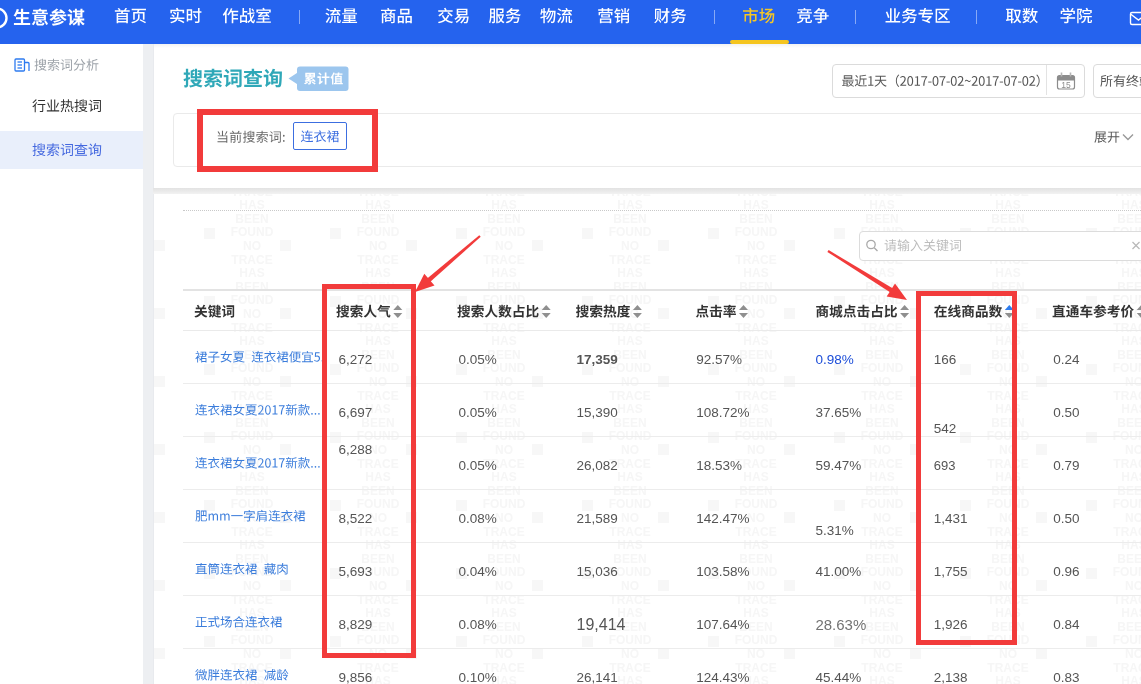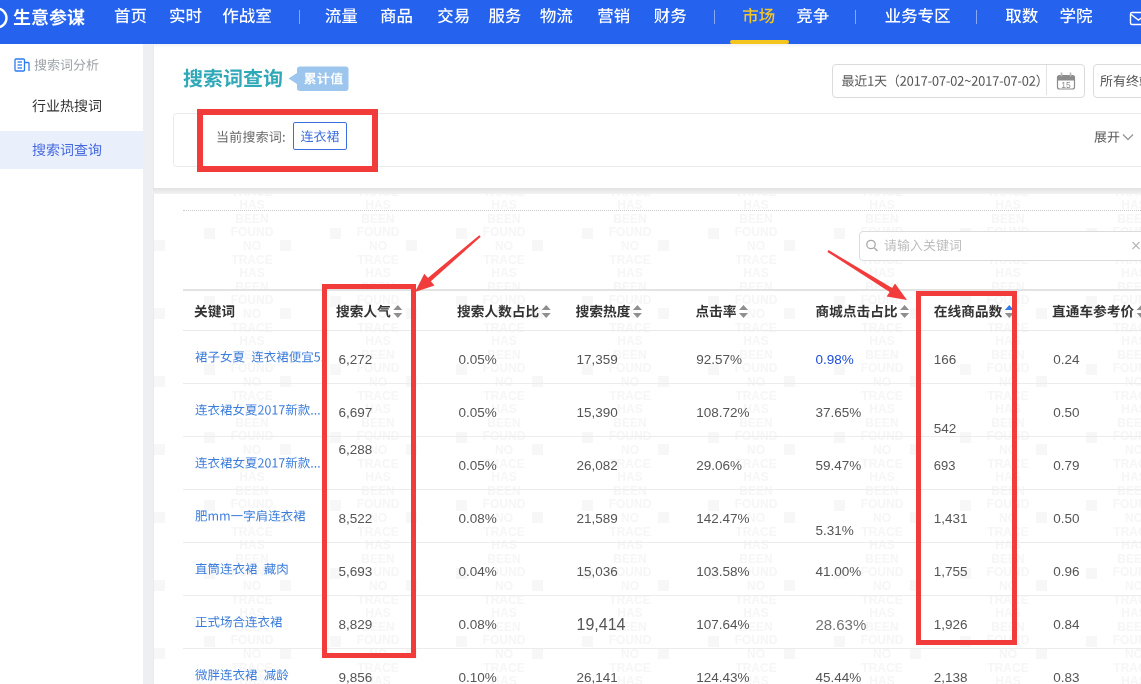--- a/index.html
+++ b/index.html
@@ -41,36 +41,36 @@
 <div style="position:absolute;left:183px;top:288.5px;width:958px;height:2px;background:#e3e3e3"></div>
 <div style="position:absolute;left:183px;top:330px;width:958px;height:1px;background:#eaeaea"></div>
 <div style="position:absolute;left:183px;top:383px;width:958px;height:1px;background:#ececec"></div>
 <div style="position:absolute;left:183px;top:436px;width:958px;height:1px;background:#ececec"></div>
 <div style="position:absolute;left:183px;top:489px;width:958px;height:1px;background:#ececec"></div>
 <div style="position:absolute;left:183px;top:542px;width:958px;height:1px;background:#ececec"></div>
 <div style="position:absolute;left:183px;top:595px;width:958px;height:1px;background:#ececec"></div>
 <div style="position:absolute;left:183px;top:648px;width:958px;height:1px;background:#ececec"></div>
 <div style="position:absolute;left:338.5px;top:346px;height:27.0px;line-height:27.0px;font-size:13.5px;color:#555;font-weight:normal;letter-spacing:0px;white-space:pre">6,272</div>
 <div style="position:absolute;left:458.5px;top:346px;height:27.0px;line-height:27.0px;font-size:13.5px;color:#555;font-weight:normal;letter-spacing:0px;white-space:pre">0.05%</div>
-<div style="position:absolute;left:576.5px;top:346px;height:27.0px;line-height:27.0px;font-size:13.5px;color:#555;font-weight:normal;letter-spacing:0px;white-space:pre">17,359</div>
+<div style="position:absolute;left:576.5px;top:346px;height:27.0px;line-height:27.0px;font-size:13.5px;color:#555;font-weight:bold;letter-spacing:0px;white-space:pre">17,359</div>
 <div style="position:absolute;left:696.3px;top:346px;height:27.0px;line-height:27.0px;font-size:13.5px;color:#555;font-weight:normal;letter-spacing:0px;white-space:pre">92.57%</div>
 <div style="position:absolute;left:815.4px;top:346px;height:27.0px;line-height:27.0px;font-size:13.5px;color:#1d4ed8;font-weight:normal;letter-spacing:0px;white-space:pre">0.98%</div>
 <div style="position:absolute;left:933.8px;top:346px;height:27.0px;line-height:27.0px;font-size:13.5px;color:#555;font-weight:normal;letter-spacing:0px;white-space:pre">166</div>
 <div style="position:absolute;left:1053.2px;top:346px;height:27.0px;line-height:27.0px;font-size:13.5px;color:#555;font-weight:normal;letter-spacing:0px;white-space:pre">0.24</div>
 <div style="position:absolute;left:338.5px;top:399px;height:27.0px;line-height:27.0px;font-size:13.5px;color:#555;font-weight:normal;letter-spacing:0px;white-space:pre">6,697</div>
 <div style="position:absolute;left:458.5px;top:399px;height:27.0px;line-height:27.0px;font-size:13.5px;color:#555;font-weight:normal;letter-spacing:0px;white-space:pre">0.05%</div>
 <div style="position:absolute;left:576.5px;top:399px;height:27.0px;line-height:27.0px;font-size:13.5px;color:#555;font-weight:normal;letter-spacing:0px;white-space:pre">15,390</div>
 <div style="position:absolute;left:696.3px;top:399px;height:27.0px;line-height:27.0px;font-size:13.5px;color:#555;font-weight:normal;letter-spacing:0px;white-space:pre">108.72%</div>
 <div style="position:absolute;left:815.4px;top:399px;height:27.0px;line-height:27.0px;font-size:13.5px;color:#555;font-weight:normal;letter-spacing:0px;white-space:pre">37.65%</div>
 <div style="position:absolute;left:933.8px;top:415px;height:27.0px;line-height:27.0px;font-size:13.5px;color:#555;font-weight:normal;letter-spacing:0px;white-space:pre">542</div>
 <div style="position:absolute;left:1053.2px;top:399px;height:27.0px;line-height:27.0px;font-size:13.5px;color:#555;font-weight:normal;letter-spacing:0px;white-space:pre">0.50</div>
 <div style="position:absolute;left:338.5px;top:436px;height:27.0px;line-height:27.0px;font-size:13.5px;color:#555;font-weight:normal;letter-spacing:0px;white-space:pre">6,288</div>
 <div style="position:absolute;left:458.5px;top:452px;height:27.0px;line-height:27.0px;font-size:13.5px;color:#555;font-weight:normal;letter-spacing:0px;white-space:pre">0.05%</div>
 <div style="position:absolute;left:576.5px;top:452px;height:27.0px;line-height:27.0px;font-size:13.5px;color:#555;font-weight:normal;letter-spacing:0px;white-space:pre">26,082</div>
-<div style="position:absolute;left:696.3px;top:452px;height:27.0px;line-height:27.0px;font-size:13.5px;color:#555;font-weight:normal;letter-spacing:0px;white-space:pre">29.06%</div>
+<div style="position:absolute;left:696.3px;top:452px;height:27.0px;line-height:27.0px;font-size:13.5px;color:#555;font-weight:normal;letter-spacing:0px;white-space:pre">18.53%</div>
 <div style="position:absolute;left:815.4px;top:452px;height:27.0px;line-height:27.0px;font-size:13.5px;color:#555;font-weight:normal;letter-spacing:0px;white-space:pre">59.47%</div>
 <div style="position:absolute;left:933.8px;top:452px;height:27.0px;line-height:27.0px;font-size:13px;color:#555;font-weight:normal;letter-spacing:0px;white-space:pre">693</div>
 <div style="position:absolute;left:1053.2px;top:452px;height:27.0px;line-height:27.0px;font-size:13.5px;color:#555;font-weight:normal;letter-spacing:0px;white-space:pre">0.79</div>
 <div style="position:absolute;left:338.5px;top:505px;height:27.0px;line-height:27.0px;font-size:13.5px;color:#555;font-weight:normal;letter-spacing:0px;white-space:pre">8,522</div>
 <div style="position:absolute;left:458.5px;top:505px;height:27.0px;line-height:27.0px;font-size:13.5px;color:#555;font-weight:normal;letter-spacing:0px;white-space:pre">0.08%</div>
 <div style="position:absolute;left:576.5px;top:505px;height:27.0px;line-height:27.0px;font-size:13.5px;color:#555;font-weight:normal;letter-spacing:0px;white-space:pre">21,589</div>
 <div style="position:absolute;left:696.3px;top:505px;height:27.0px;line-height:27.0px;font-size:13.5px;color:#555;font-weight:normal;letter-spacing:0px;white-space:pre">142.47%</div>
 <div style="position:absolute;left:815.4px;top:517px;height:27.0px;line-height:27.0px;font-size:13.5px;color:#555;font-weight:normal;letter-spacing:0px;white-space:pre">5.31%</div>
 <div style="position:absolute;left:933.8px;top:505px;height:27.0px;line-height:27.0px;font-size:13.5px;color:#555;font-weight:normal;letter-spacing:0px;white-space:pre">1,431</div>
 <div style="position:absolute;left:1053.2px;top:505px;height:27.0px;line-height:27.0px;font-size:13.5px;color:#555;font-weight:normal;letter-spacing:0px;white-space:pre">0.50</div>

